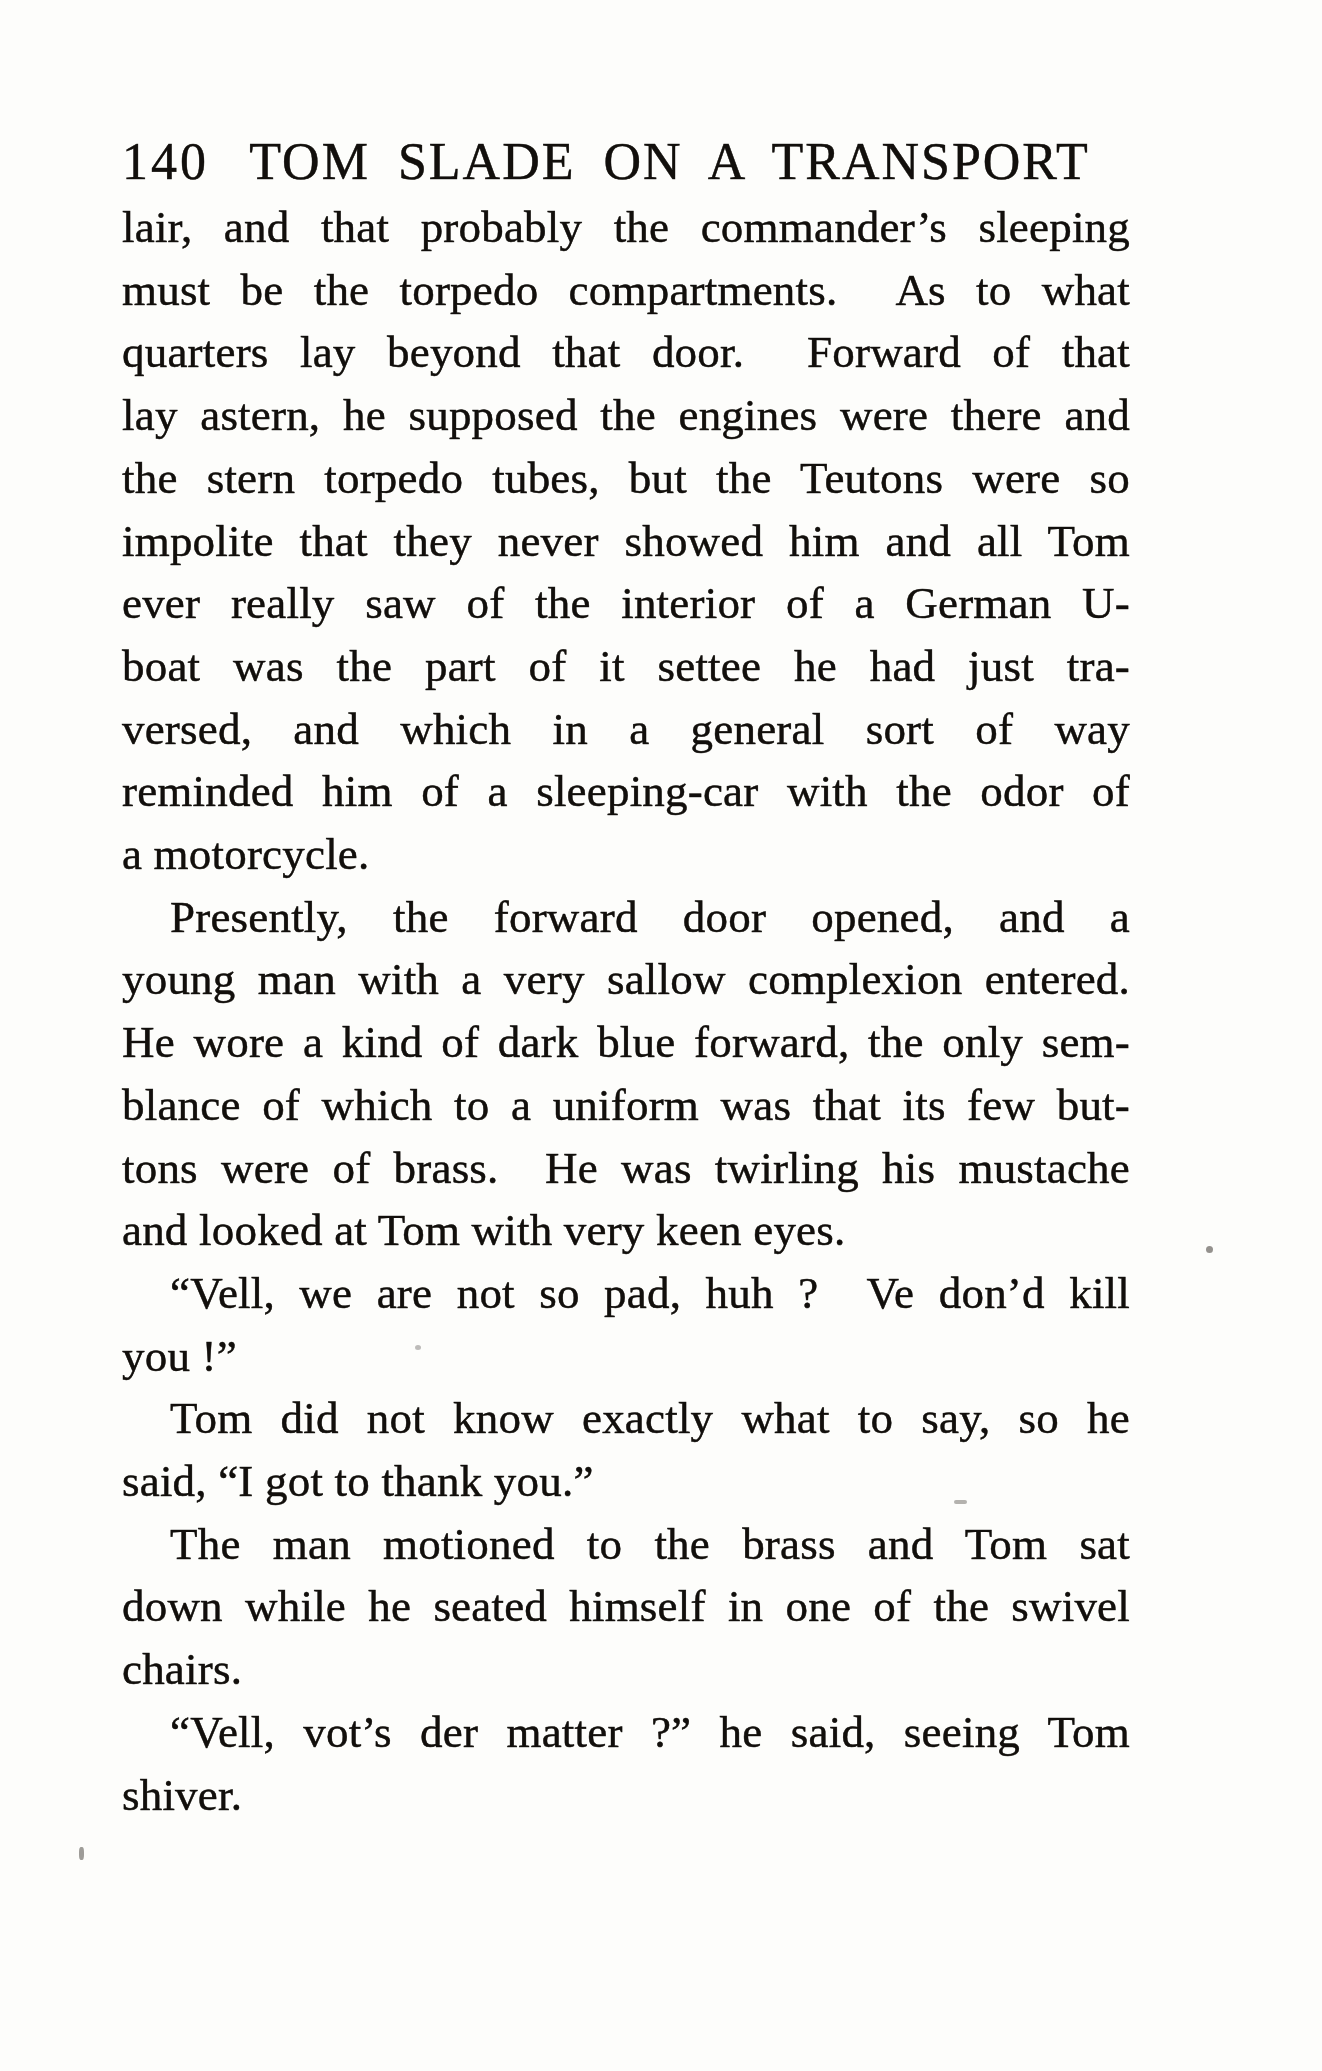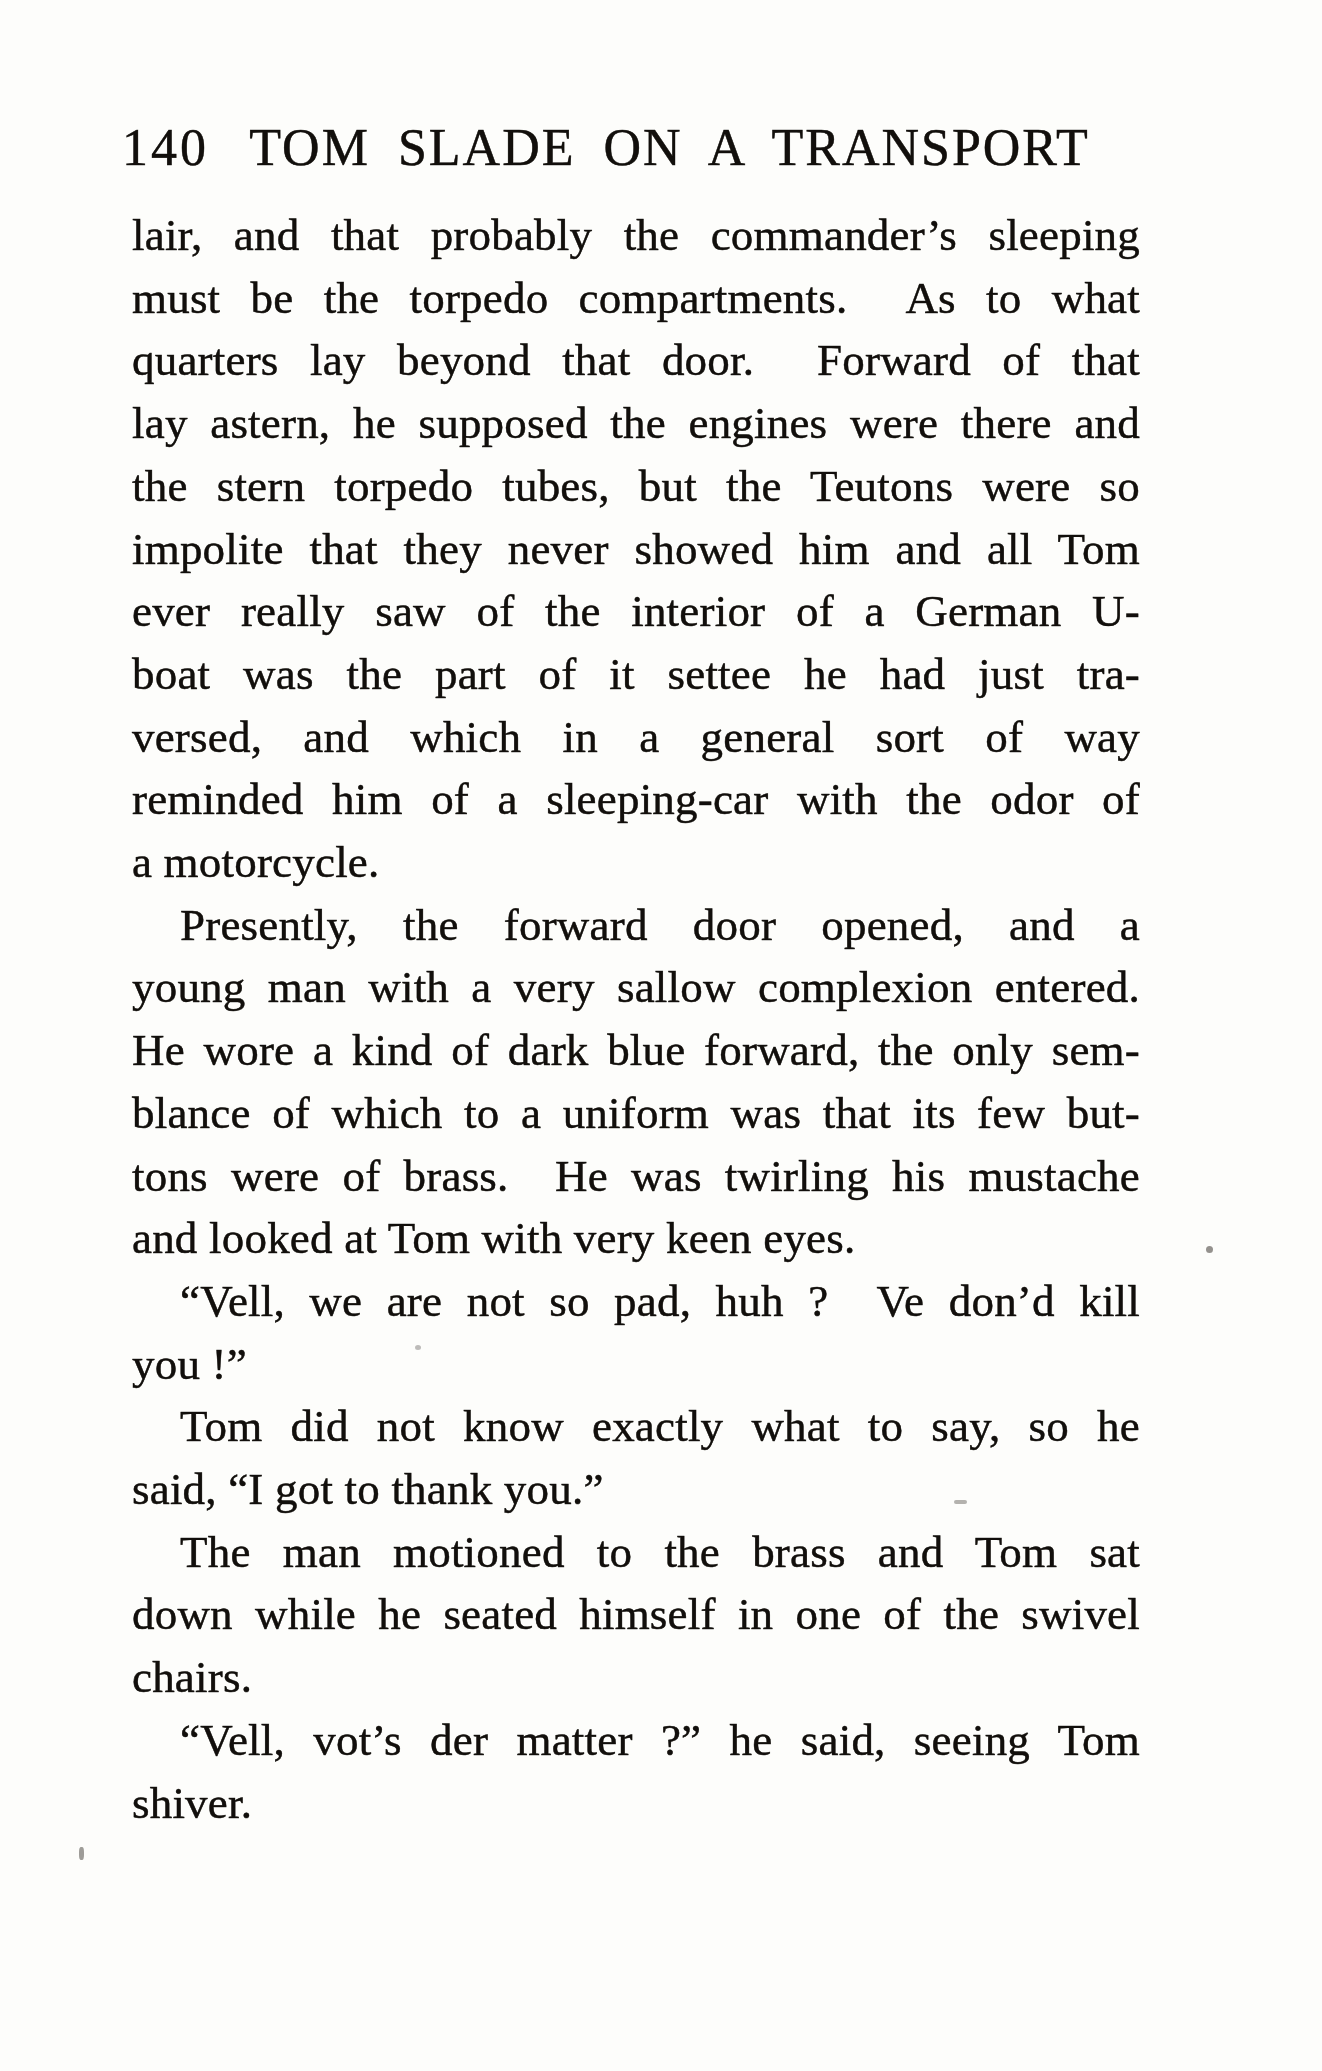--- a/index.html
+++ b/index.html
@@ -16,36 +16,35 @@
     position: absolute;
     left: 122px;
     top: 122px;
     width: 1008px;
     display: flex;
     align-items: baseline;
     font-size: 52px;
     line-height: 1;
     white-space: nowrap;
   }
-  .folio { letter-spacing: 3px; }
+  .folio { letter-spacing: 3px; margin-top: 14px; }
   .title {
     flex: 1;
     text-align: center;
     letter-spacing: 2px;
     word-spacing: 13px;
   }
   .textblock {
     position: absolute;
     left: 122px;
-    top: 204px;
+    top: 196px;
     width: 1008px;
     font-size: 45px;
     line-height: 62.7px;
     letter-spacing: 0.2px;
-    margin-left: 10px;
   }
   .line {
     text-align: justify;
     text-align-last: justify;
   }
   .line.para-end { text-align-last: left; }
   .line.indent { text-indent: 48px; }
   .speck {
     position: absolute;
     background: #2b2620;

